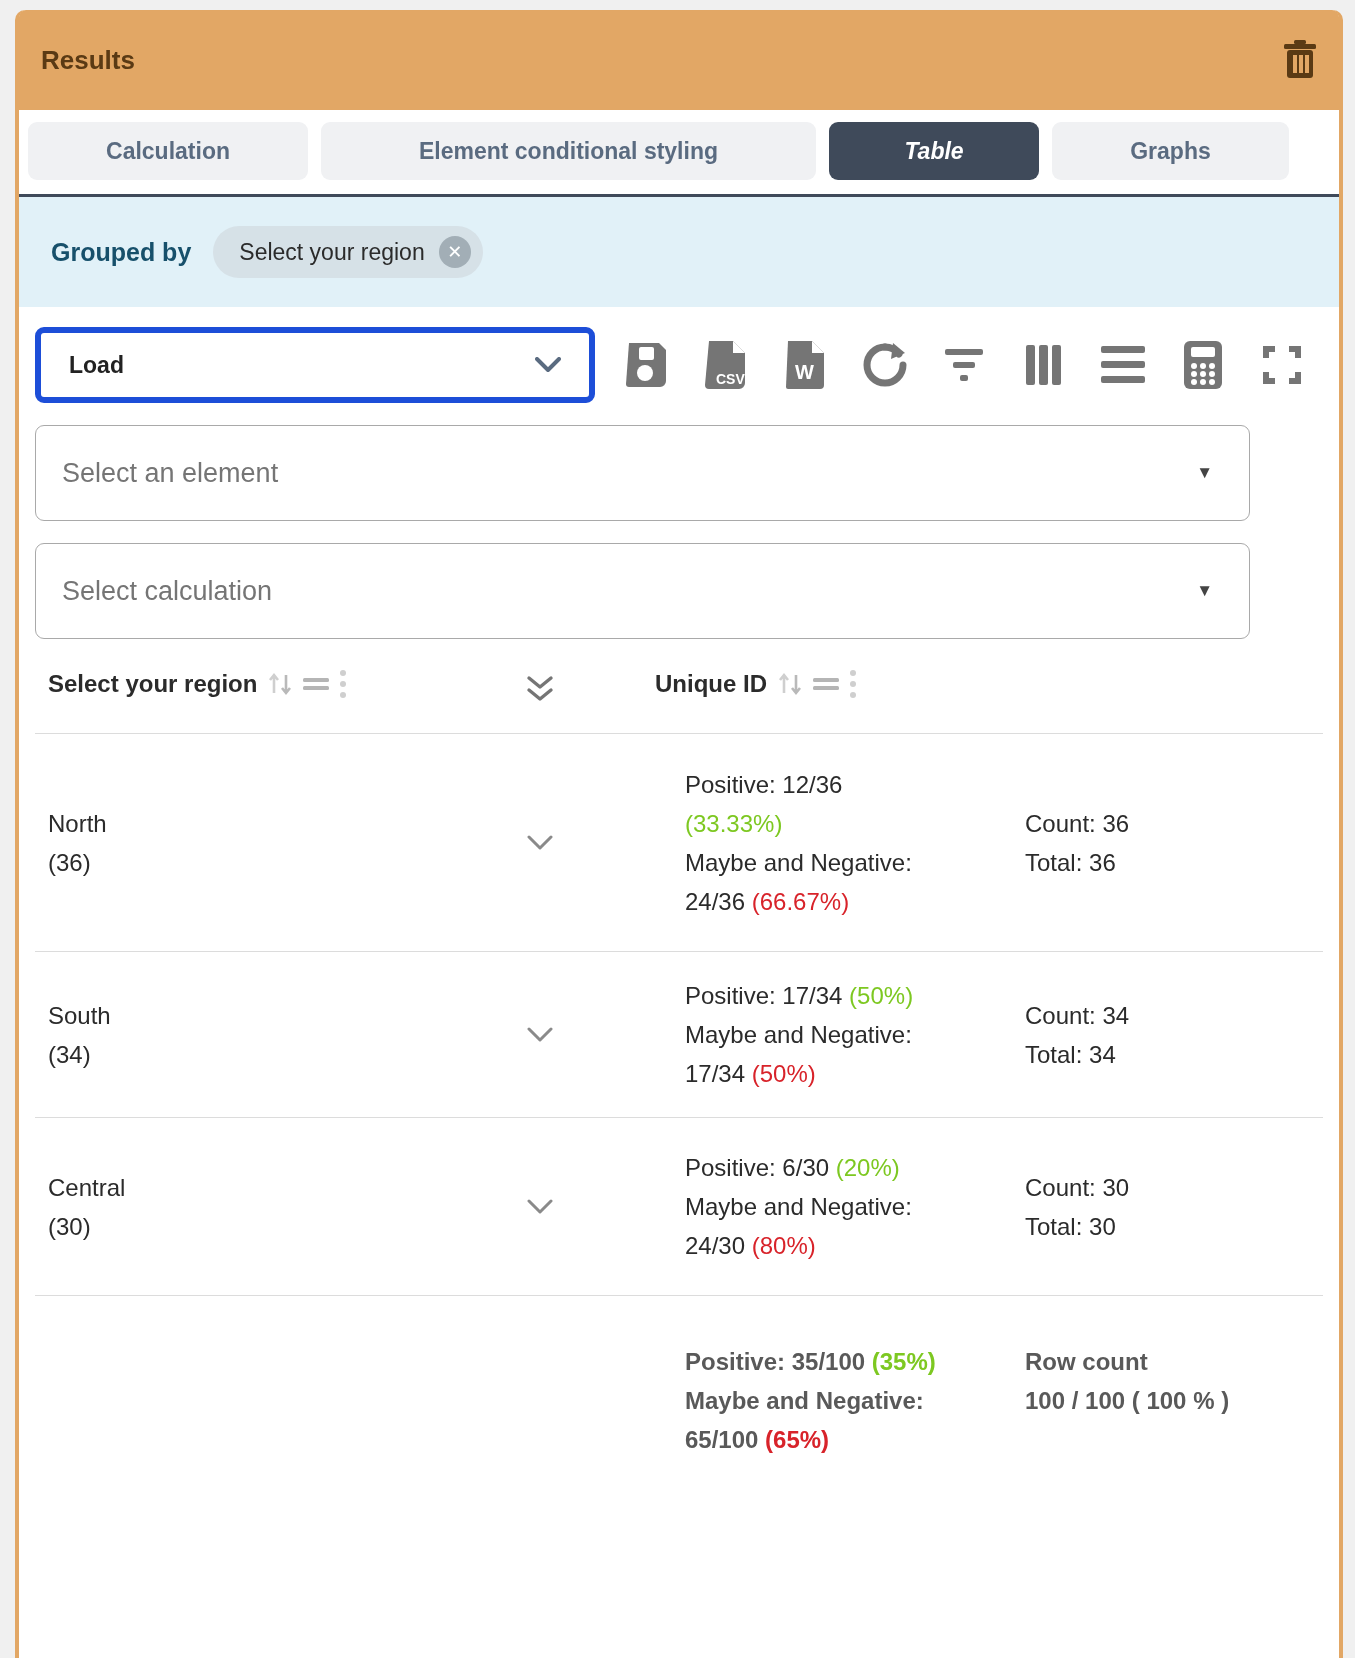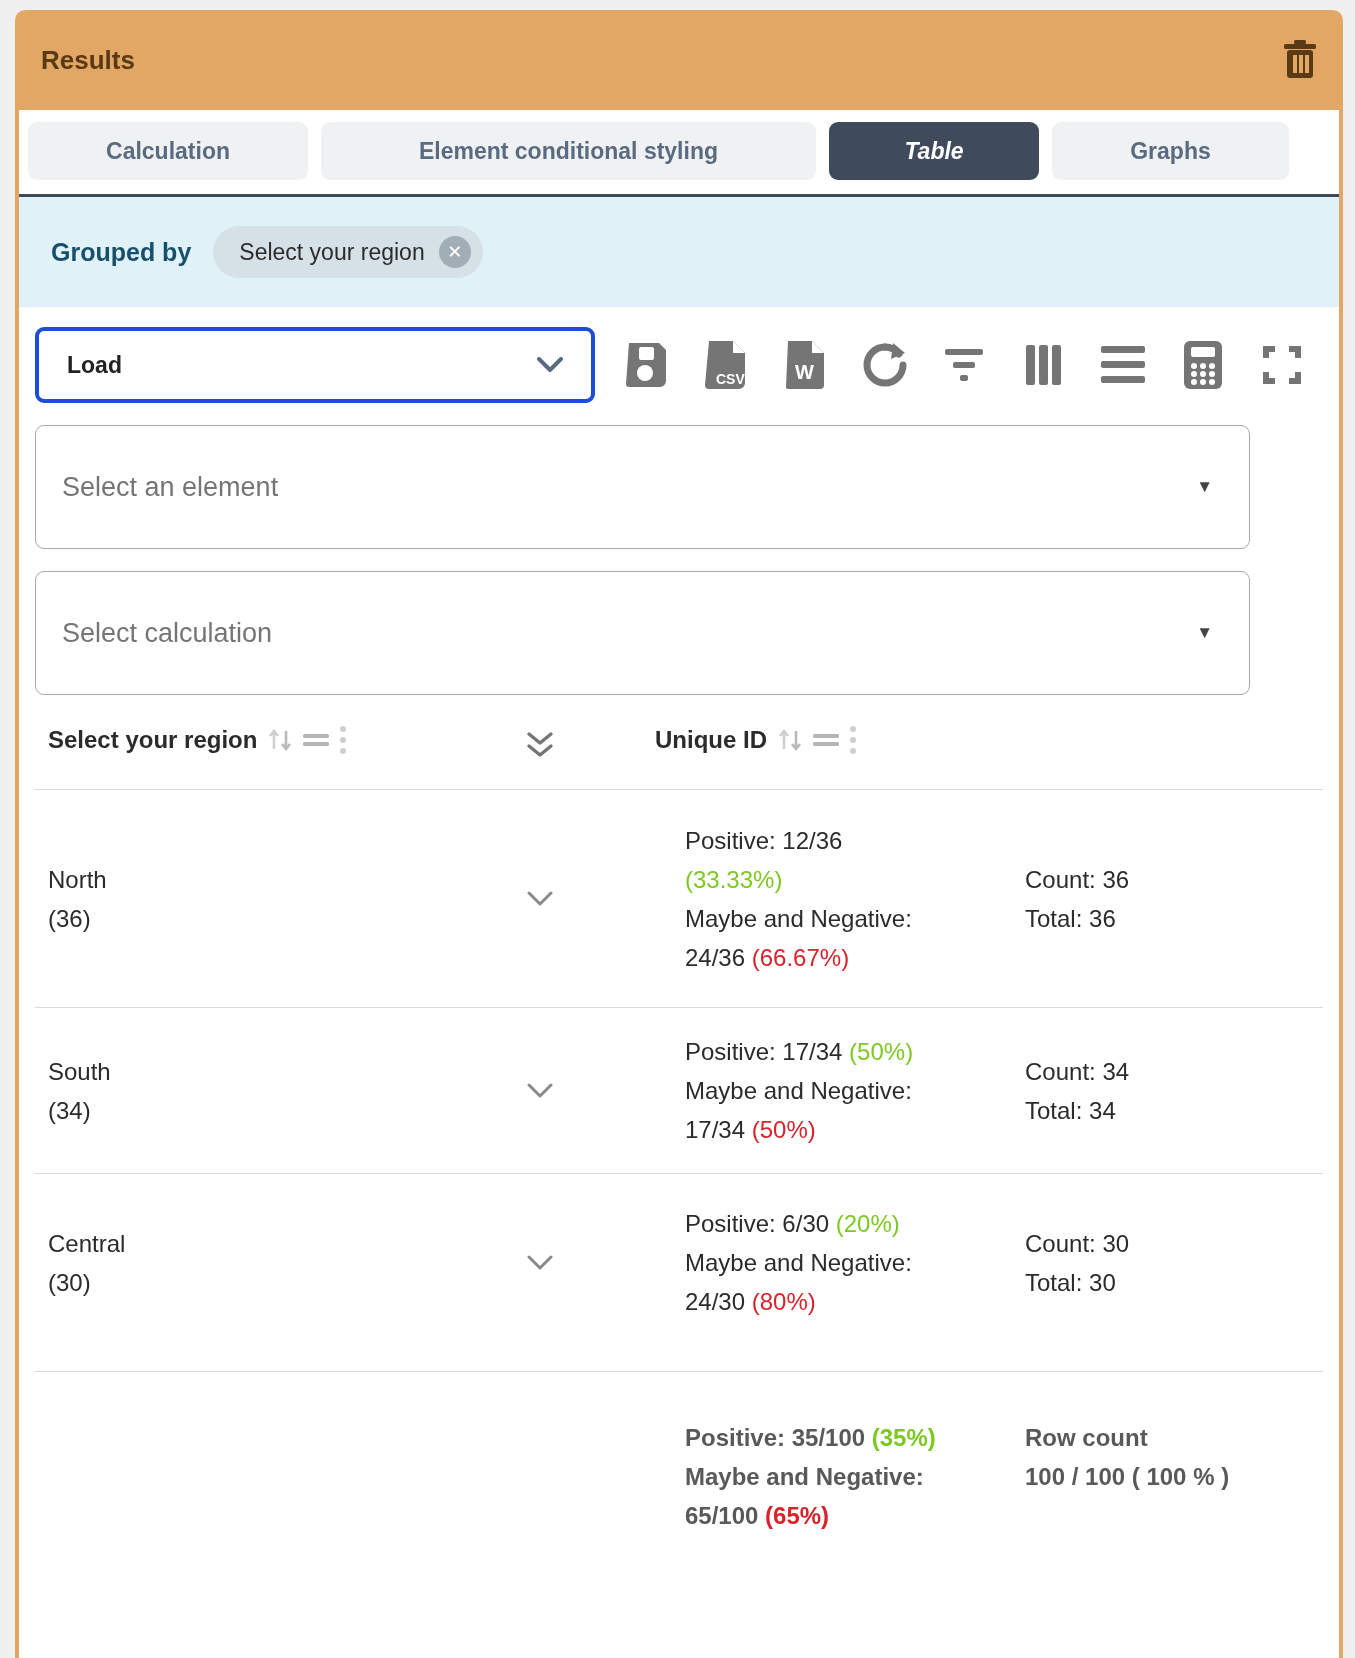--- a/index.html
+++ b/index.html
@@ -23,44 +23,44 @@
   .groupbar { height:110px; background:#e1f1f8; display:flex; align-items:center; padding-left:32px; gap:22px; }
   .groupbar-label { font-size:25px; font-weight:600; color:#17506b; }
   .chip { display:flex; align-items:center; gap:14px; background:#d6e1e7; border-radius:26px;
           padding:10px 12px 10px 26px; }
   .chip-text { font-size:23px; color:#2b2b2b; }
   .chip-x { width:32px; height:32px; border-radius:50%; background:#a2aeb6; color:#ffffff;
             display:flex; align-items:center; justify-content:center; font-size:18px; font-weight:bold; cursor:pointer; }
   
   .content { padding:0 16px; }
   .toolbar { margin-top:20px; display:flex; align-items:center; }
-  .load-box { width:560px; height:76px; border:4px solid #1d4ed8; border-radius:9px;
+  .load-box { width:560px; height:76px; border:6px solid #1d4ed8; border-radius:9px;
               display:flex; align-items:center; justify-content:space-between; padding:0 28px; cursor:pointer; }
   .load-label { font-size:23px; font-weight:600; color:#222; }
   .iconrow { flex:1; display:flex; align-items:center; justify-content:space-between; padding:0 18px 0 28px; }
   .tbi { width:46px; height:48px; display:flex; align-items:center; justify-content:center; cursor:pointer; }
   
-  .selbox { margin-top:22px; width:1215px; height:124px; border:1px solid #a9a9a9; border-radius:9px;
+  .selbox { margin-top:22px; width:1215px; height:96px; border:1px solid #a9a9a9; border-radius:9px;
             display:flex; align-items:center; justify-content:space-between; padding:0 36px 0 26px; cursor:pointer; }
   .selbox .ph { font-size:27px; color:#757575; }
   .selbox .tri { font-size:17px; color:#444; }
   
   .tbl { margin-top:30px; }
   .trow { display:grid; grid-template-columns:430px 150px 370px 1fr; }
   .thead { padding-bottom:28px; }
   .th { font-size:24px; font-weight:bold; color:#2b2b2b; }
   .c1 { padding-left:13px; } .c3 { padding-left:70px; } .c4 { padding-left:40px; }
   .hgroup { display:flex; align-items:center; gap:10px; }
   .coffee-h { display:flex; align-items:flex-start; gap:14px; }
   .coffee-h .th { width:150px; line-height:45px; }
   .coffee-h .icons { margin-top:50px; }
   .c2h { display:flex; justify-content:center; padding-top:6px; }
   .body-row { border-top:1px solid #dcdcdc; align-items:center; }
   .r-north { min-height:218px; } .r-south { min-height:166px; } .r-central { min-height:178px; }
-  .r-footer { min-height:265px; align-items:flex-start; padding-top:46px;margin-top:20px; }
+  .r-footer { min-height:265px; align-items:flex-start; padding-top:46px; }
   .cell { font-size:24px; line-height:39px; color:#2b2b2b; }
   .expand-cell { display:flex; justify-content:center; }
   .pct-g { color:#7dc821; }
   .pct-r { color:#d8232a; }
   .r-footer .cell { font-weight:bold; color:#595959; }
   svg { display:block; }
 </style>
 </head>
 <body>
 

